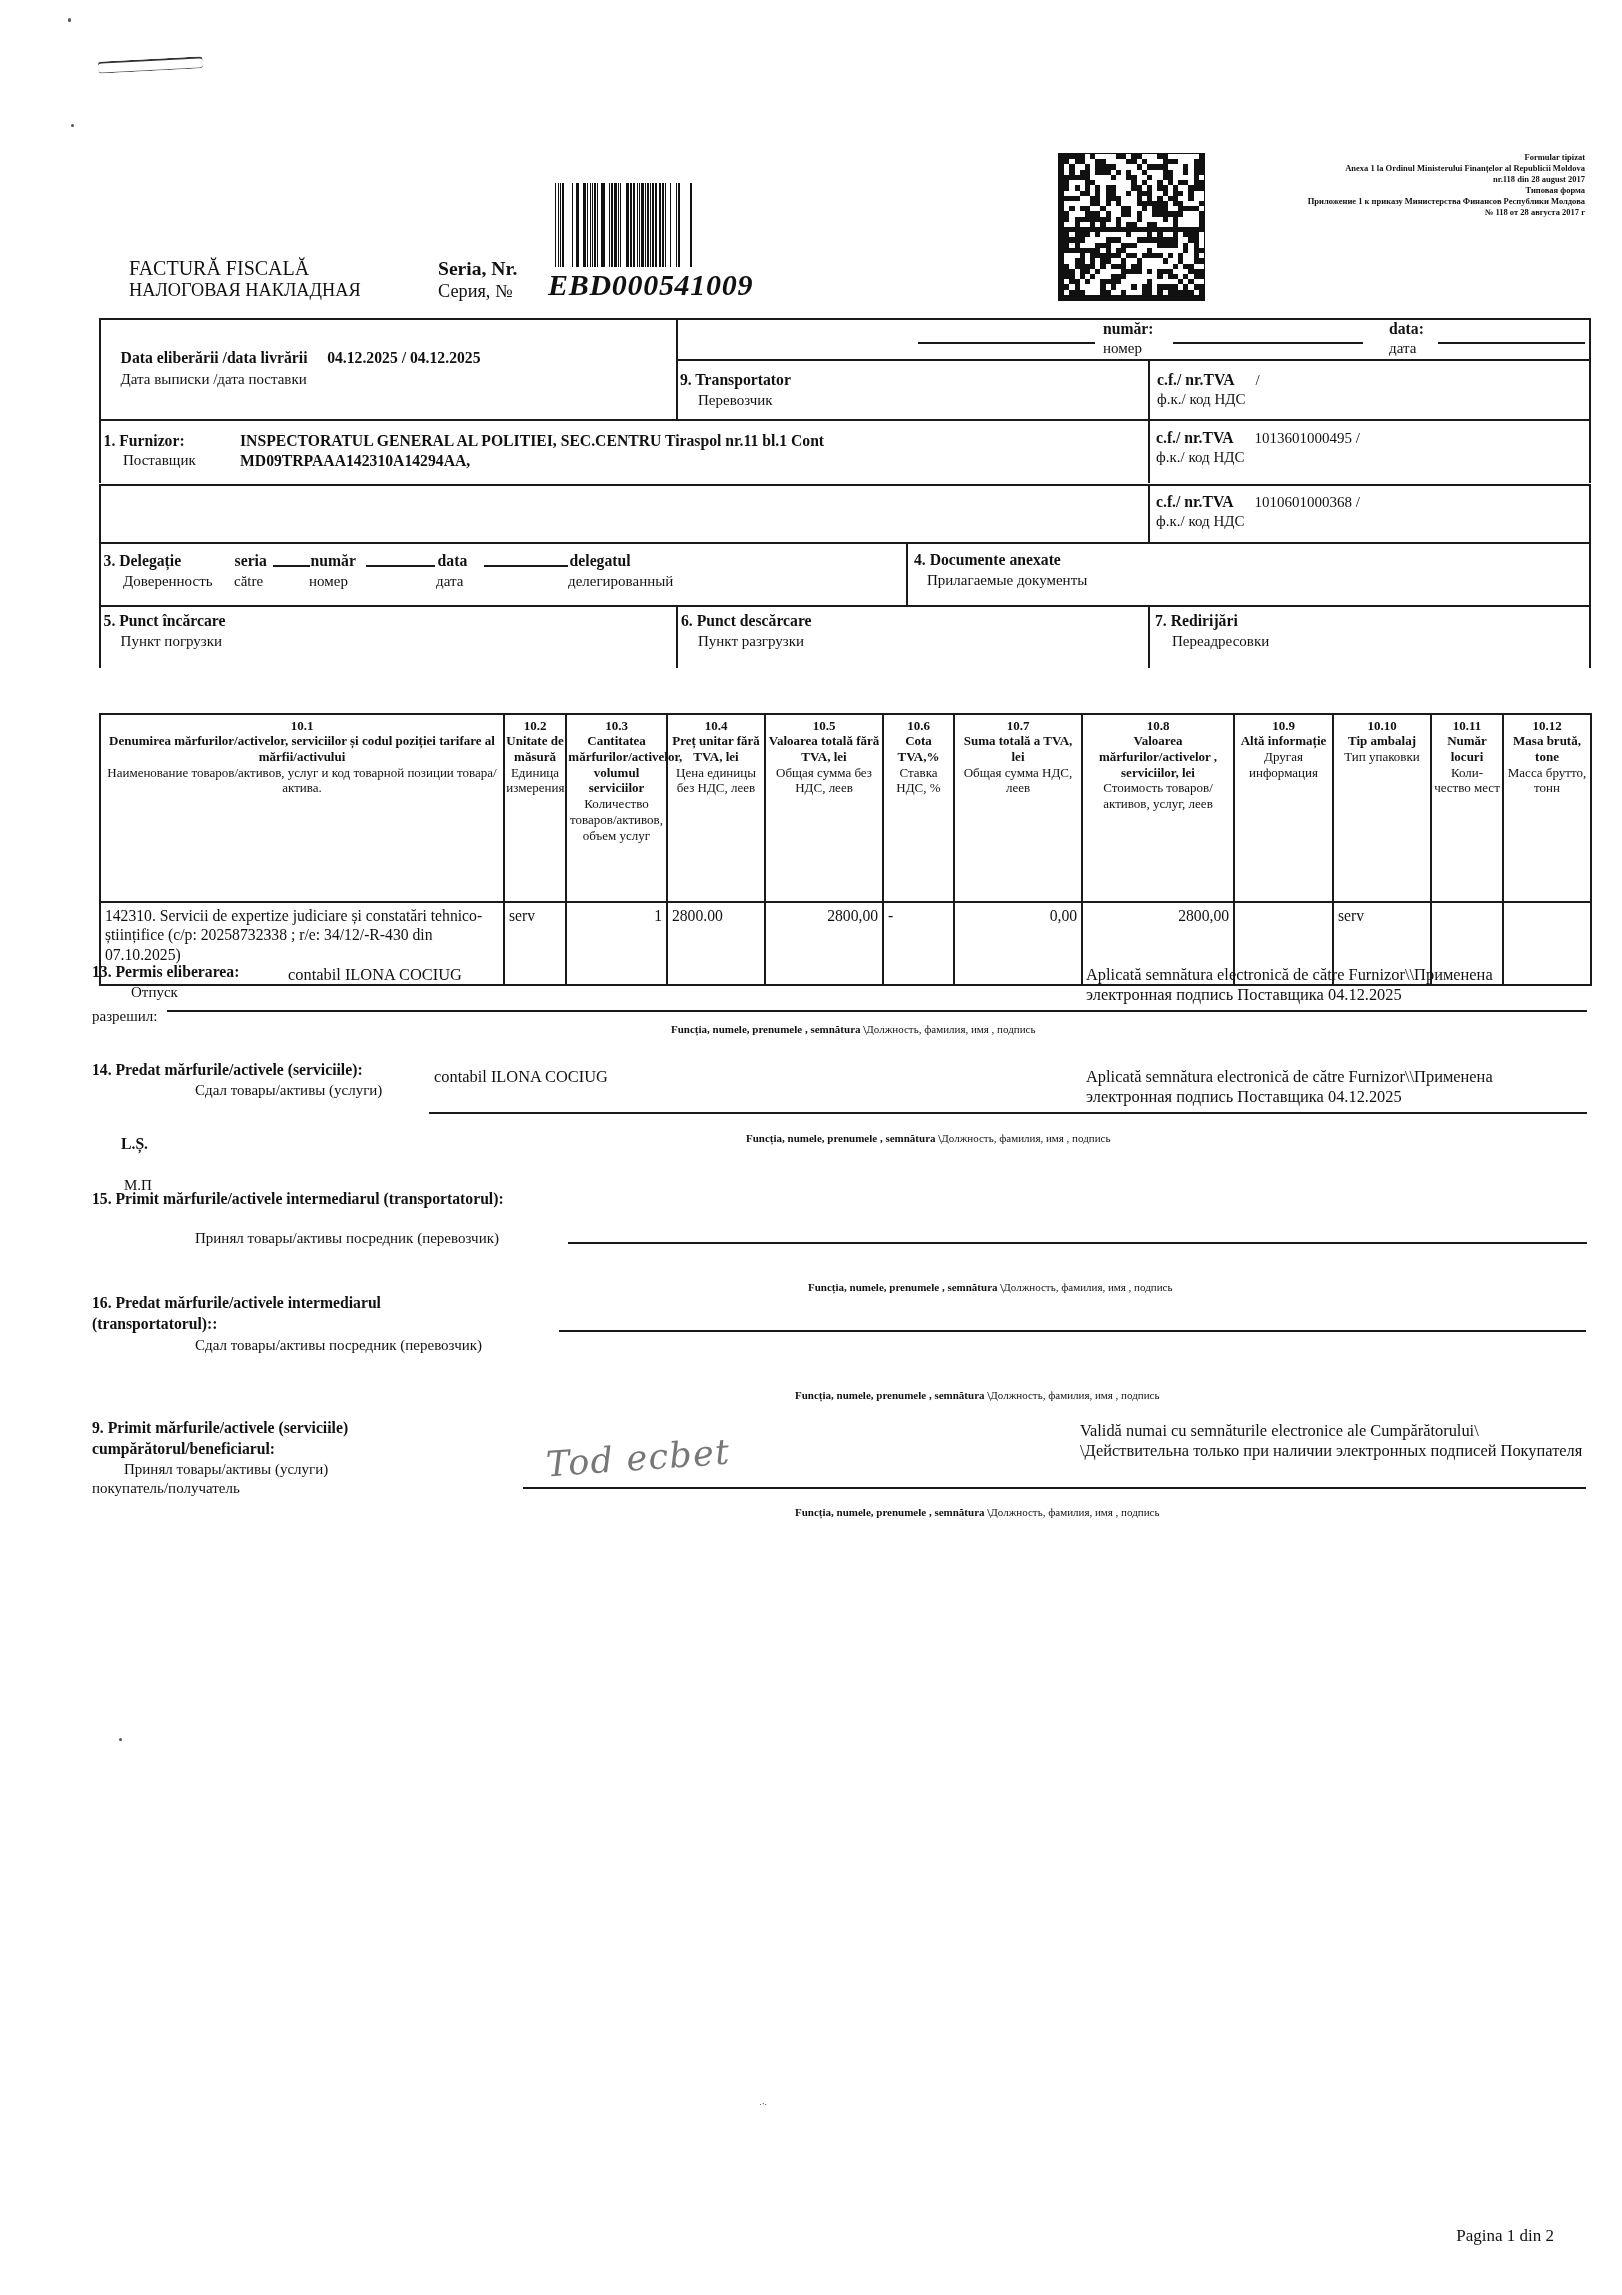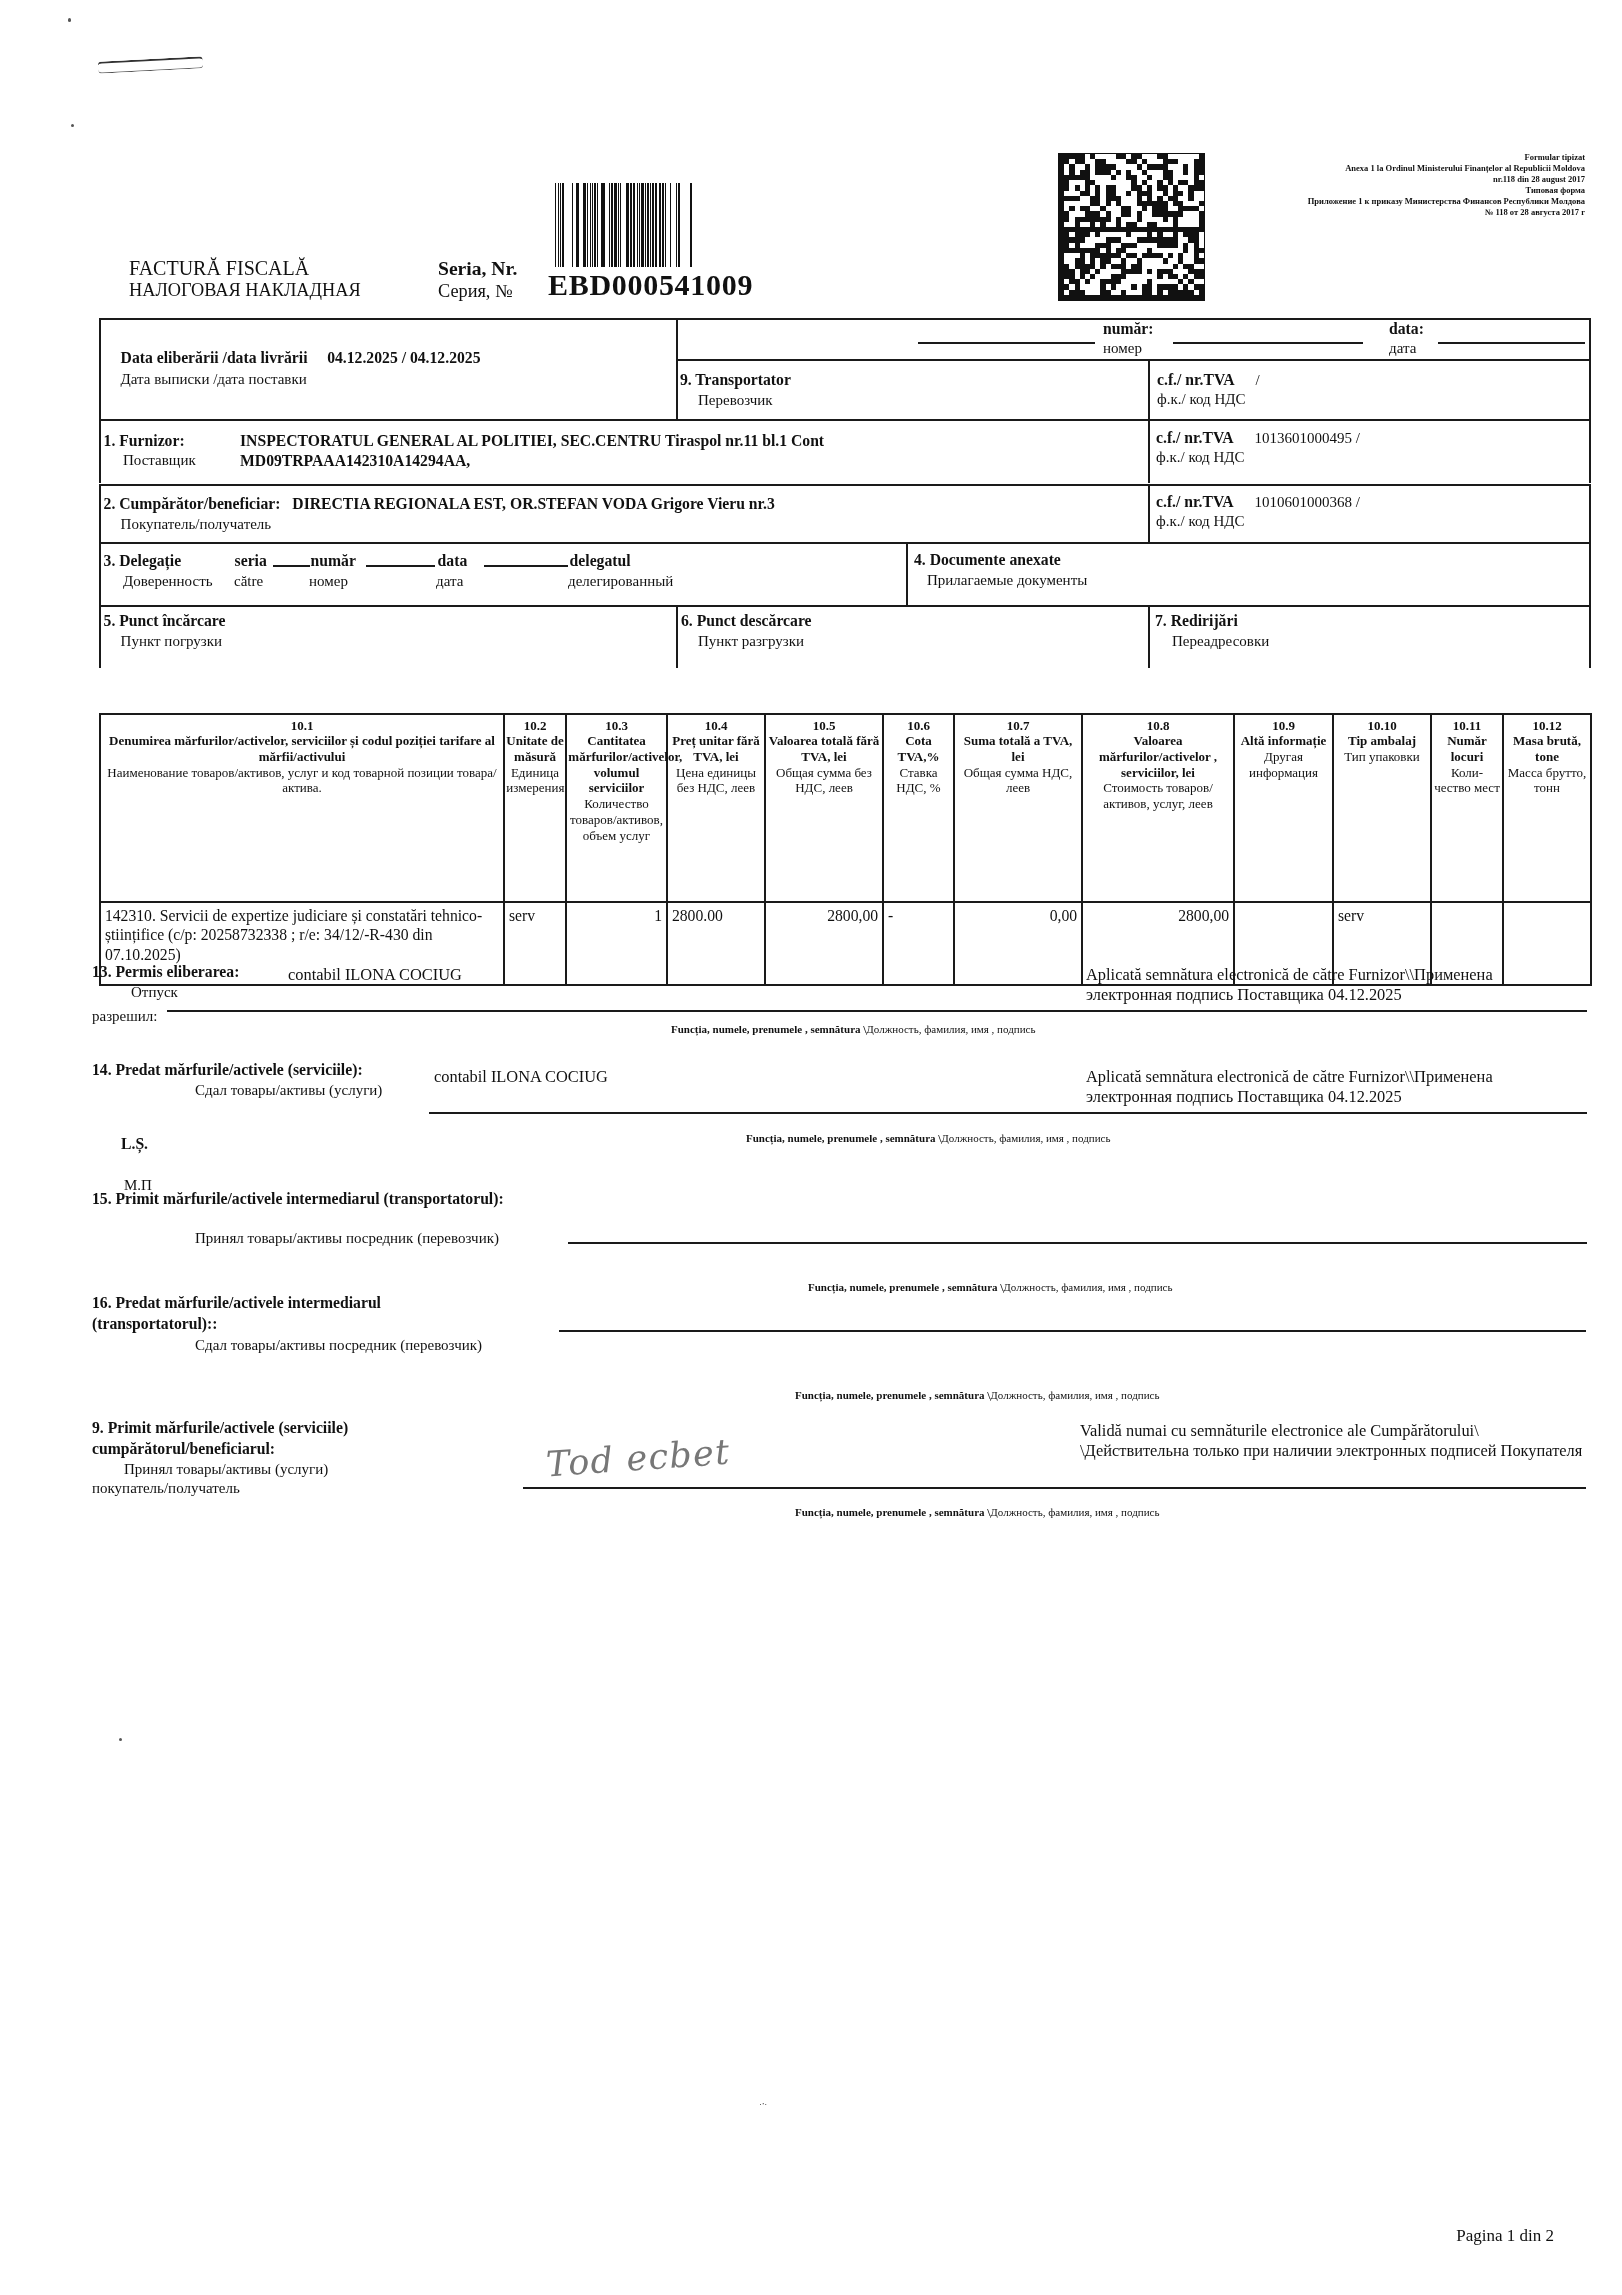--- a/index.html
+++ b/index.html
@@ -7,21 +7,21 @@
   .abs { position:absolute; }
   .scribble { left:98px; top:59px; width:105px; height:9.2px; border-top:2px solid #333; border-bottom:1.3px solid #555; transform:rotate(-3deg); border-radius:3.9px; }
   .dot { width:3.3px; height:3.3px; background:#555; border-radius:50%; }
 
   
   .formular { right:38px; top:152px; text-align:right; font-size:8.5px; line-height:11px; font-weight:bold; }
   .title-ro { left:129px; top:257px; font-size:20px; }
   .title-ru { left:129px; top:280px; font-size:18.3px; }
   .seria-ro { left:438px; top:258px; font-size:19.6px; font-weight:bold; }
   .seria-ru { left:438px; top:281px; font-size:18.3px; }
-  .seria-val { left:548px; top:268px; font-size:30px; font-weight:bold; letter-spacing:0.7px; }
+  .seria-val { left:548px; top:268px; font-size:30px; font-weight:bold; letter-spacing:0.7px;font-style:italic; }
   .barcode { left:555px; top:183px; width:151px; height:84px; display:flex; align-items:stretch; gap:0.7px; }
   .barcode span { background:#111; display:block; }
   .qr { left:1058px; top:153px; width:147px; height:148px; display:grid; grid-template-columns:repeat(28,1fr); grid-template-rows:repeat(28,1fr); border:1.3px solid #111; box-sizing:border-box; }
   .qr i { display:block; }
 
   
   .frame { left:99px; top:318px; width:1492px; }
   .row { position:absolute; left:0; width:100%; border:2px solid #1a1a1a; box-sizing:border-box; border-bottom:none; }
   .vline { position:absolute; top:0; bottom:0; width:0; border-left:2px solid #1a1a1a; }
   .lbl { font-size:15.7px; font-weight:bold; white-space:nowrap; }
@@ -976,25 +976,20 @@
     <div class="abs val" style="left:139px;top:31px;">MD09TRPAAA142310A14294AA,</div>
     <div class="abs" style="left:1055px;top:7.9px;">
       <span class="lbl">c.f./ nr.TVA</span>
       <span class="sub" style="margin-left:18.3px;">1013601000495 /</span>
       <div class="sub" style="margin-top:2.6px;">ф.к./ код НДС</div>
     </div>
   </div>
 
   <div class="row" style="top:166px;height:58px;">
     <div class="vline" style="left:1047px;"></div>
-    <div class="abs" style="left:2.6px;top:9.2px;">
-      <span class="lbl">2. Cumpărător/beneficiar:</span>
-      <span class="val" style="margin-left:9.2px;">DIRECTIA REGIONALA EST, OR.STEFAN VODA Grigore Vieru nr.3</span>
-      <div class="sub" style="margin-left:17px;margin-top:2.6px;">Покупатель/получатель</div>
-    </div>
     <div class="abs" style="left:1055px;top:6.5px;">
       <span class="lbl">c.f./ nr.TVA</span>
       <span class="sub" style="margin-left:18.3px;">1010601000368  /</span>
       <div class="sub" style="margin-top:2.6px;">ф.к./ код НДС</div>
     </div>
   </div>
 
   <div class="row" style="top:224px;height:63px;">
     <div class="vline" style="left:805px;"></div>
     <div class="abs" style="left:2.6px;top:7.9px;">

